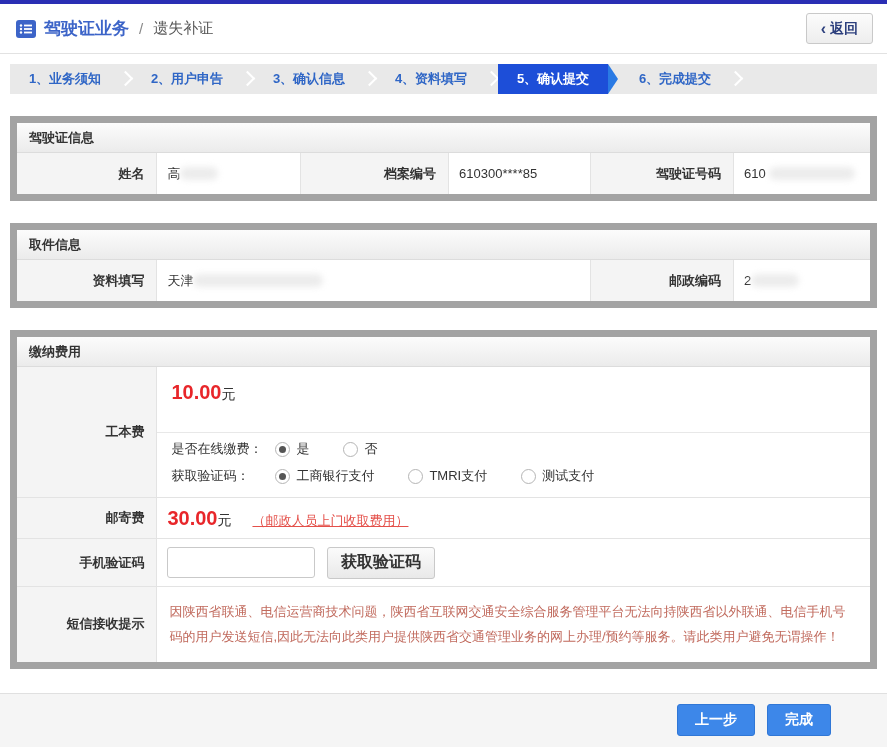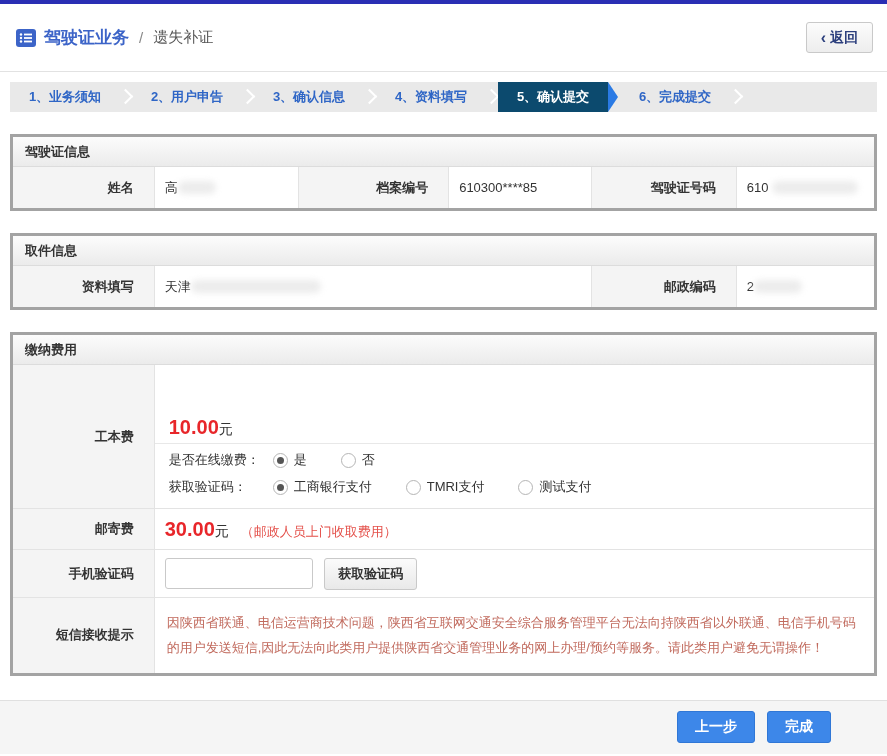--- a/index.html
+++ b/index.html
@@ -5,80 +5,80 @@
   * { margin:0; padding:0; box-sizing:border-box; }
   body {
     width:887px; background:#fff;
     font-family:"Liberation Sans","DejaVu Sans",sans-serif;
     font-size:13px; color:#333;
   }
   .page { width:887px; position:relative; }
   .topbar { height:4px; background:#2a2eb4; }
 
   
-  .header { height:68px; display:flex; align-items:center; justify-content:space-between; padding:0 14px 0 16px; border-bottom:1px solid #e2e2e2; }
+  .header { height:50px; display:flex; align-items:center; justify-content:space-between; padding:0 14px 0 16px; border-bottom:1px solid #e2e2e2; }
   .title-wrap { display:flex; align-items:center; gap:8px; }
   .doc-icon { width:20px; height:20px; display:inline-block; }
   .page-title { color:#3c64c8; font-size:17px; font-weight:bold; }
   .title-sep { color:#888; font-size:15px; margin:0 2px; }
   .page-subtitle { color:#555; font-size:15px; }
   .back-btn { display:inline-flex; align-items:center; gap:4px; height:31px; padding:0 14px;
     background:linear-gradient(#fcfcfc,#ededed); border:1px solid #c9c9c9; border-radius:3px;
     color:#2c3f7d; font-size:14px; font-weight:bold; cursor:pointer; font-family:inherit; }
   .back-chevron { font-size:16px; font-weight:bold; line-height:1; }
 
   
   .steps { margin:10px 10px 0 10px; height:30px; background:#e9e9e9; display:flex; align-items:stretch; overflow:hidden; }
   .step { width:110px; display:flex; align-items:center; justify-content:center;
     color:#2f66c6; font-weight:bold; font-size:13px; position:relative; cursor:pointer; }
   .step-sep { width:12px; position:relative; }
   .step-sep::after { content:""; position:absolute; top:9px; left:0; width:9px; height:9px;
     border-top:2px solid #fff; border-right:2px solid #fff; transform:rotate(45deg); }
-  .step.active { background:#0c4a6e; color:#fff; }
+  .step.active { background:#1d4ed8; color:#fff; }
   .arrow-sep { width:12px; position:relative; }
   .arrow-sep::before { content:""; position:absolute; left:0; top:0;
     border-top:15px solid transparent; border-bottom:15px solid transparent; border-left:10px solid #2a7ae4; }
   .steps-filler { flex:1; }
 
   
-  .section { margin:22px 10px 0 10px; border:3px solid #a3a3a3; }
+  .section { margin:22px 10px 0 10px; border:7px solid #a3a3a3; }
   .section-header { height:30px; line-height:30px; padding-left:12px; font-weight:bold; color:#333;
     background:linear-gradient(#fcfcfc,#ebebeb); border-bottom:1px solid #dcdcdc; }
   table.info { width:100%; border-collapse:collapse; table-layout:fixed; }
   table.info td { border:1px solid #e3e3e3; height:41px; padding:4px 10px; font-size:13px; }
-  table.info td.lbl { background:#f4f4f4; text-align:right; font-weight:bold; color:#333; padding-right:20px; }
+  table.info td.lbl { background:#f4f4f4; text-align:right; font-weight:bold; color:#333; padding-right:12px; }
   table.info td.val { background:#fff; text-align:left; color:#333; }
   table.info tr td:first-child { border-left:none; }
   table.info tr td:last-child { border-right:none; }
   table.info tr:first-child td { border-top:none; }
   table.info tr:last-child td { border-bottom:none; }
 
   .redact { display:inline-block; height:13px; background:#ececec; border-radius:7px;
     filter:blur(3px); vertical-align:-2px; }
 
   
   .fee-cell { padding:0 !important; }
-  .fee-amount-line { padding:14px 14px 4px 14px; border-bottom:1px solid #e8e8e8;margin-top:37px; }
+  .fee-amount-line { padding:14px 14px 28px 14px; border-bottom:1px solid #e8e8e8; }
   .amount { color:#e8262a; font-size:20px; font-weight:bold; }
   .yuan { color:#333; font-size:14px; }
-  .fee-note { color:#e4504a; font-size:13px; margin-left:12px; }
+  .fee-note { color:#e4504a; font-size:13px; margin-left:21px;text-decoration:underline; }
   .radio-line { display:flex; align-items:center; padding:7px 14px 2px 14px; }
   .radio-line .q { width:104px; color:#333; }
   .radio-opt { display:inline-flex; align-items:center; gap:6px; margin-right:34px; cursor:pointer; }
   .radio { width:15px; height:15px; border-radius:50%; border:1px solid #b5b5b5; background:#fff;
     display:inline-block; position:relative; }
   .radio.checked::after { content:""; position:absolute; left:3px; top:3px; width:7px; height:7px;
     border-radius:50%; background:#555; }
   .pay-row { padding-bottom:12px; }
 
   .simple-amount { padding:2px 0; }
   .code-input { width:148px; height:31px; border:1px solid #c9c9c9; border-radius:3px; padding:0 8px;
     font-size:13px; font-family:inherit; vertical-align:middle; }
   .get-code-btn { height:32px; margin-left:8px; padding:0 13px; background:linear-gradient(#fbfbfb,#e9e9e9);
-    border:1px solid #c9c9c9; border-radius:3px; color:#333; font-size:13px; font-weight:bold;
+    border:1px solid #c9c9c9; border-radius:3px; color:#333; font-size:16px; font-weight:bold;
     cursor:pointer; vertical-align:middle; font-family:inherit; }
   .notice-text { color:#c16a5d; font-size:13px; line-height:1.95; padding:8px 2px; }
   td.notice-cell { padding:8px 12px; }
 
   
   .footer { margin-top:24px; border-top:1px solid #e0e0e0; background:#f5f5f5; height:54px;
     display:flex; align-items:center; justify-content:flex-end; padding-right:56px; gap:12px; }
   .footer-btn { min-width:56px; height:32px; padding:0 17px; background:#3d87e9; border:1px solid #3077d6;
     border-radius:3px; color:#fff; font-size:14px; font-weight:bold; cursor:pointer; font-family:inherit; }
 </style>

